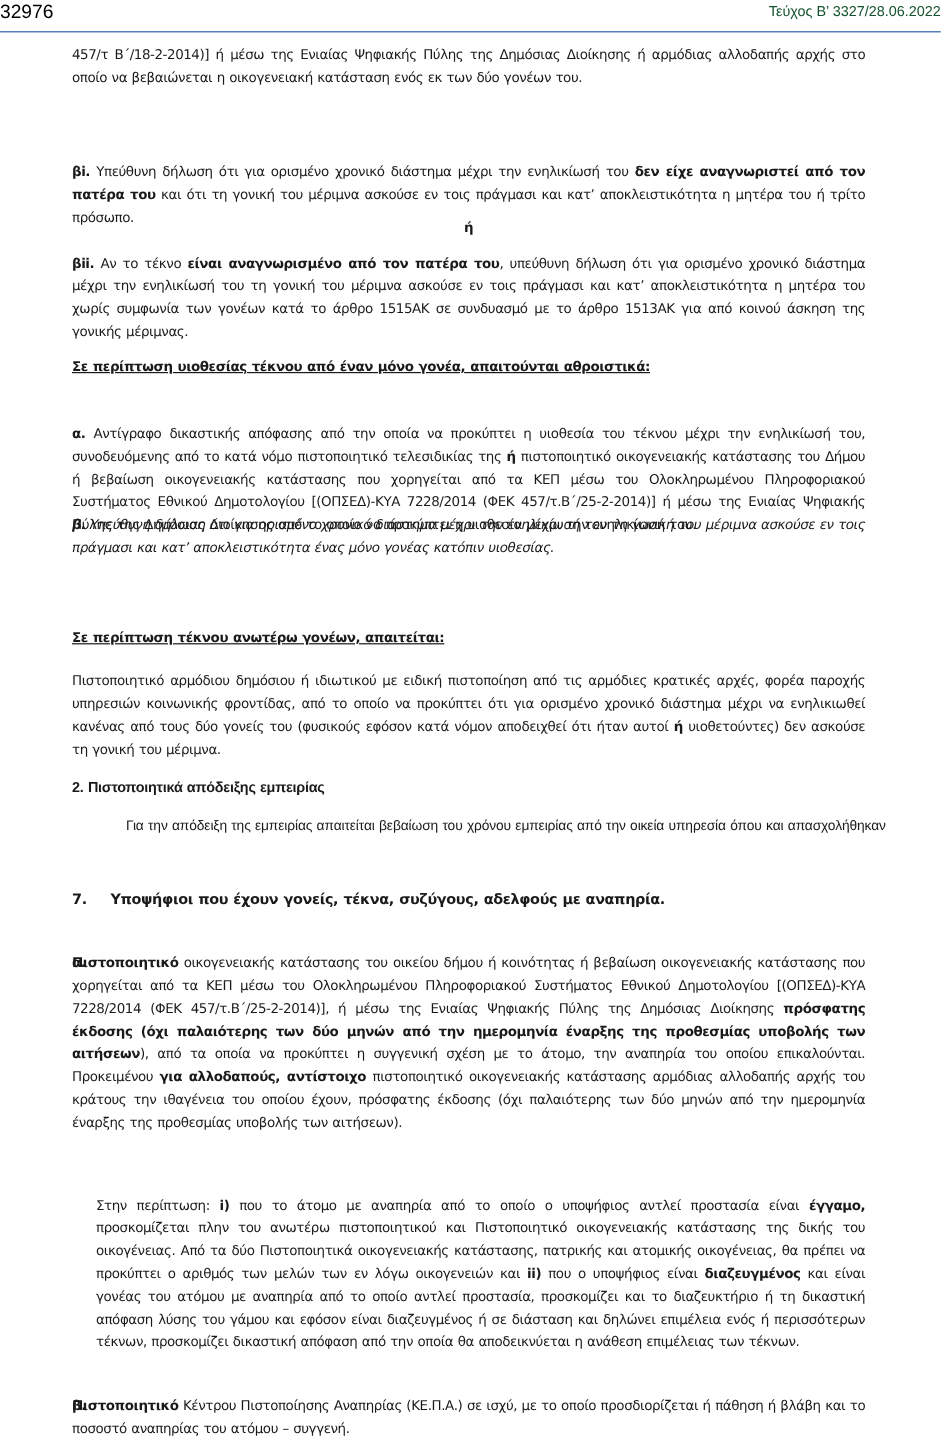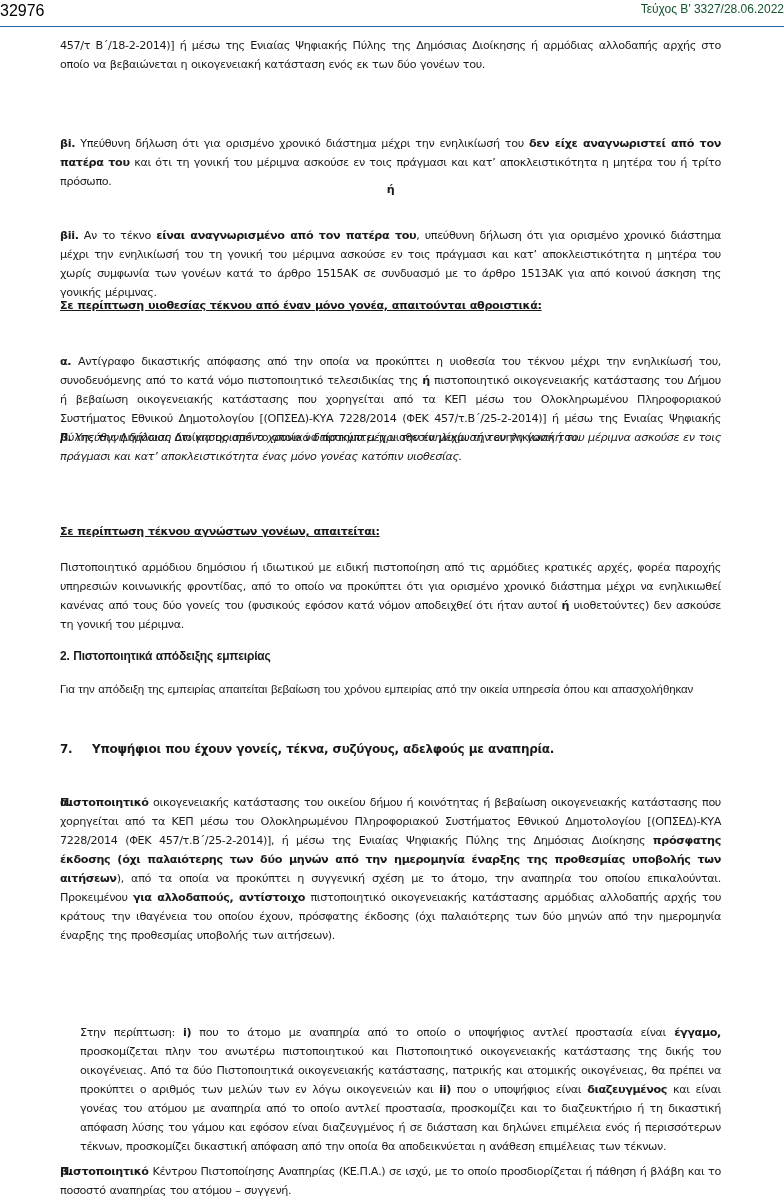--- a/index.html
+++ b/index.html
@@ -29,67 +29,67 @@
   .p u { }
   .center { text-align: center; }
   .heading { font-weight: bold; font-family: "Liberation Sans", sans-serif; font-size: 12px; letter-spacing: -0.2px; }
   .heading7 { font-weight: bold; font-size: 12px; letter-spacing: -0.3px; }
   .heading7 .num { display: inline-block; width: 32px; }
   .sec6body { font-family: "Liberation Sans", sans-serif; font-size: 11.5px; letter-spacing: -0.1px; }
 
   .li { position: absolute; left: 0; width: 661px; font-size: 11.2px; line-height: 19px; letter-spacing: -0.35px; word-spacing: 0.5px; }
   .li .marker { position: absolute; left: 0; top: 0; font-weight: bold; }
   .li .body { text-align: justify; }
-  .indent { left: 20px !important; width: 641px !important; margin-top: 28px; }
+  .indent { left: 20px !important; width: 641px !important; }
 </style>
 </head>
 <body>
 
 <div class="header">
   <span class="hdr-page">32976</span>
   <span class="hdr-issue">Τεύχος Β’ 3327/28.06.2022</span>
 </div>
 
 <div class="content">
 
   <div class="p" style="top:36px;">457/τ Β΄/18-2-2014)] ή μέσω  της Ενιαίας Ψηφιακής Πύλης της Δημόσιας Διοίκησης ή αρμόδιας αλλοδαπής αρχής στο οποίο να βεβαιώνεται η οικογενειακή κατάσταση ενός εκ των δύο γονέων του.</div>
 
   <div class="p" style="top:110px;margin-top:24px;">
     <b>βi.</b><span> Υπεύθυνη δήλωση ότι για ορισμένο χρονικό διάστημα μέχρι την ενηλικίωσή του </span><b>δεν είχε αναγνωριστεί από τον πατέρα του</b><span> και ότι τη γονική του μέριμνα ασκούσε εν τοις πράγμασι και κατ’ αποκλειστικότητα η μητέρα του ή τρίτο πρόσωπο.</span>
   </div>
 
   <div class="p center" style="top:180px; font-weight:bold;">ή</div>
 
-  <div class="p" style="top:226px;">
+  <div class="p" style="top:210px;">
     <b>βii.</b><span> Αν το τέκνο </span><b>είναι αναγνωρισμένο από τον πατέρα του</b><span>, υπεύθυνη δήλωση ότι για ορισμένο χρονικό διάστημα μέχρι την ενηλικίωσή του τη γονική του μέριμνα ασκούσε εν τοις πράγμασι και κατ’ αποκλειστικότητα η μητέρα του χωρίς συμφωνία των γονέων κατά το άρθρο 1515ΑΚ σε συνδυασμό με το άρθρο 1513ΑΚ για από κοινού άσκηση της γονικής μέριμνας.</span>
   </div>
 
   <div class="p" style="top:296px; font-weight:bold;">
     <u>Σε περίπτωση υιοθεσίας τέκνου από έναν μόνο γονέα, απαιτούνται αθροιστικά:</u>
   </div>
 
   <div class="p" style="top:352px;">
     <b>α.</b><span> Αντίγραφο δικαστικής απόφασης από την οποία να προκύπτει η υιοθεσία του τέκνου μέχρι την ενηλικίωσή του, συνοδευόμενης από το κατά νόμο πιστοποιητικό τελεσιδικίας της </span><b>ή</b><span> πιστοποιητικό οικογενειακής κατάστασης του Δήμου ή βεβαίωση οικογενειακής κατάστασης που χορηγείται από τα ΚΕΠ μέσω του Ολοκληρωμένου Πληροφοριακού Συστήματος Εθνικού Δημοτολογίου [(ΟΠΣΕΔ)-ΚΥΑ 7228/2014 (ΦΕΚ 457/τ.Β΄/25-2-2014)] ή μέσω  της Ενιαίας Ψηφιακής Πύλης της Δημόσιας Διοίκησης  από το οποίο να προκύπτει η υιοθεσία μέχρι την ενηλικίωσή του.</span>
   </div>
 
   <div class="p" style="top:428px;font-style:italic;">
     <b>β.</b><span> Υπεύθυνη δήλωση ότι για ορισμένο χρονικό διάστημα μέχρι την ενηλικίωσή του τη γονική του μέριμνα ασκούσε εν τοις πράγμασι και κατ’ αποκλειστικότητα ένας μόνο γονέας κατόπιν υιοθεσίας.</span>
   </div>
 
   <div class="p" style="top:522px; font-weight:bold;">
-    <u>Σε περίπτωση τέκνου αγνώστων γονέων, απαιτείται:</u>
+    <u>Σε περίπτωση τέκνου ανωτέρω γονέων, απαιτείται:</u>
   </div>
 
   <div class="p" style="top:558px;">
     <span>Πιστοποιητικό αρμόδιου δημόσιου ή ιδιωτικού με ειδική πιστοποίηση από τις αρμόδιες κρατικές αρχές, φορέα παροχής υπηρεσιών κοινωνικής φροντίδας, από το οποίο να προκύπτει ότι για ορισμένο χρονικό διάστημα μέχρι να ενηλικιωθεί κανένας από τους δύο γονείς του (φυσικούς εφόσον κατά νόμον αποδειχθεί ότι ήταν αυτοί </span><b>ή</b><span> υιοθετούντες) δεν ασκούσε τη γονική του μέριμνα.</span>
   </div>
 
   <div class="p heading" style="top:647px;">2. Πιστοποιητικά απόδειξης εμπειρίας</div>
 
-  <div class="p sec6body" style="top:680px;">Για την απόδειξη της εμπειρίας απαιτείται βεβαίωση του χρόνου εμπειρίας από την οικεία υπηρεσία όπου και απασχολήθηκαν</div>
+  <div class="p sec6body" style="top:680px;margin-left:45px;">Για την απόδειξη της εμπειρίας απαιτείται βεβαίωση του χρόνου εμπειρίας από την οικεία υπηρεσία όπου και απασχολήθηκαν</div>
 
   <div class="p heading7" style="top:740px;">
     <span class="num">7.</span><span>Υποψήφιοι που έχουν γονείς, τέκνα, συζύγους, αδελφούς με αναπηρία.</span>
   </div>
 
   <div class="li" style="top:793px;">
     <span class="marker">α.</span>
     <div class="body">
       <b>Πιστοποιητικό</b><span> οικογενειακής κατάστασης του οικείου δήμου ή κοινότητας ή βεβαίωση οικογενειακής κατάστασης που χορηγείται από τα ΚΕΠ μέσω του Ολοκληρωμένου Πληροφοριακού Συστήματος Εθνικού Δημοτολογίου [(ΟΠΣΕΔ)-ΚΥΑ 7228/2014 (ΦΕΚ 457/τ.Β΄/25-2-2014)], ή μέσω  της Ενιαίας Ψηφιακής Πύλης της Δημόσιας Διοίκησης  </span><b>πρόσφατης έκδοσης (όχι παλαιότερης των δύο μηνών από την ημερομηνία έναρξης της προθεσμίας υποβολής των αιτήσεων</b><span>), από τα οποία να προκύπτει η συγγενική σχέση με το άτομο, την αναπηρία του οποίου επικαλούνται. Προκειμένου </span><b>για αλλοδαπούς, αντίστοιχο</b><span> πιστοποιητικό οικογενειακής κατάστασης αρμόδιας αλλοδαπής αρχής του κράτους την ιθαγένεια του οποίου έχουν, πρόσφατης έκδοσης (όχι παλαιότερης των δύο μηνών από την ημερομηνία έναρξης της προθεσμίας υποβολής των αιτήσεων).</span>
     </div>

